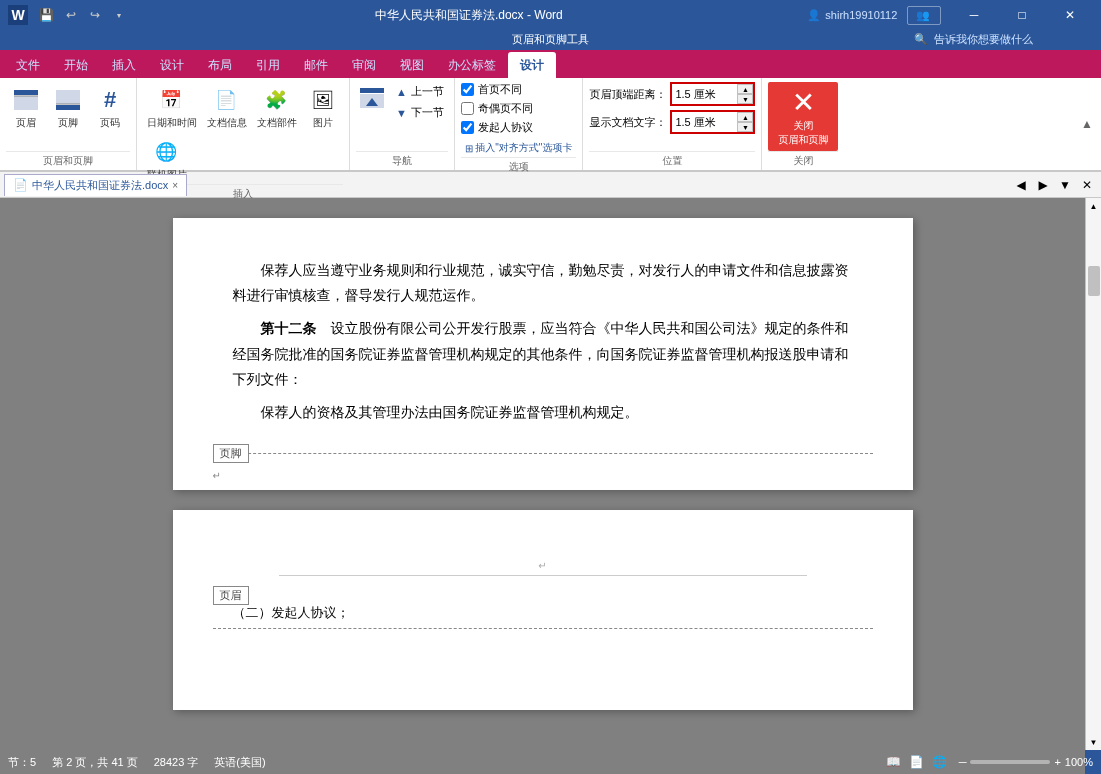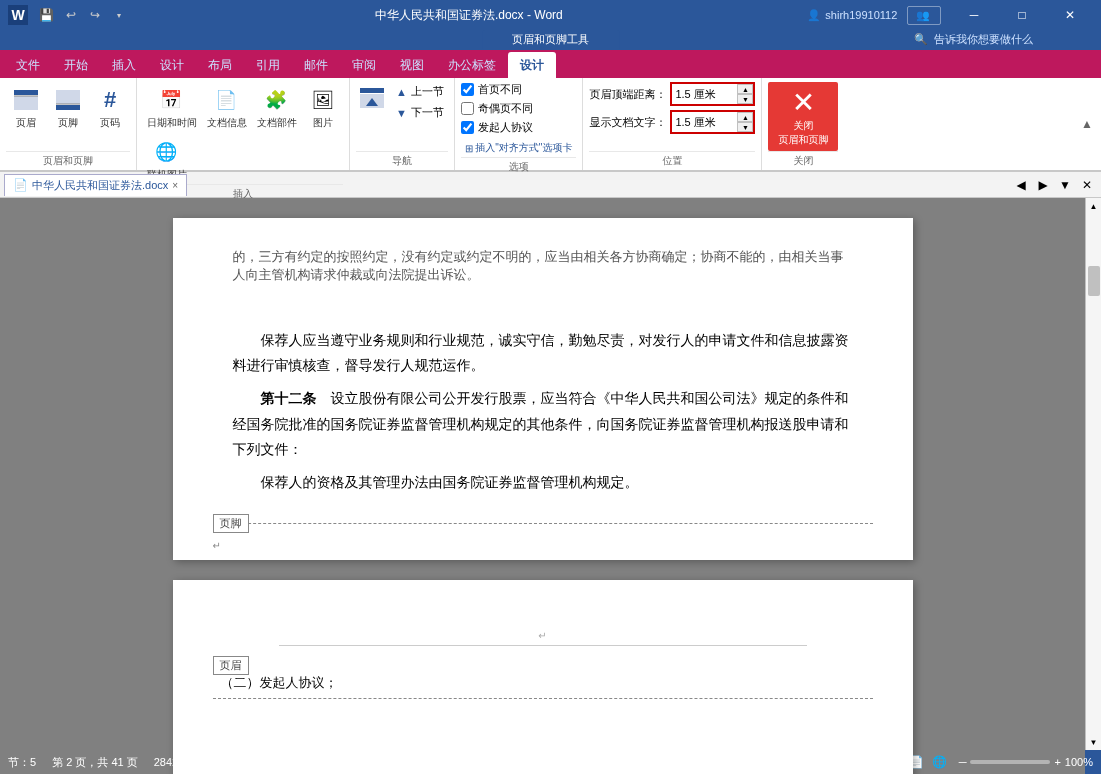--- a/index.html
+++ b/index.html
@@ -282,23 +282,20 @@
     <div class="doc-tab-nav">▼</div>
     <div class="doc-tab-nav">✕</div>
   </div>
 </div>
 
 <div style="display:flex;height:calc(774px - 30px - 48px - 94px - 26px - 24px);">
 
   <div class="doc-main">
 
     <div class="doc-page">
-      <div style="padding:30px 60px 0;">
-        <p style="font-size:13px;color:#555;text-align:left;margin-bottom:4px;">的，三方有约定的按照约定，没有约定或约定不明的，应当由相关各方协商确定；协商不能的，由相关当事人向主管机构请求仲裁或向法院提出诉讼。</p>
-      </div>
       <div class="page-content">
         <p>保荐人应当遵守业务规则和行业规范，诚实守信，勤勉尽责，对发行人的申请文件和信息披露资料进行审慎核查，督导发行人规范运作。</p>
         <p><strong>第十二条</strong>　设立股份有限公司公开发行股票，应当符合《中华人民共和国公司法》规定的条件和经国务院批准的国务院证券监督管理机构规定的其他条件，向国务院证券监督管理机构报送股申请和下列文件：</p>
         <p>保荐人的资格及其管理办法由国务院证券监督管理机构规定。</p>
       </div>
 
       <div style="margin:0 40px;position:relative;">
         <div style="border-top:1px dashed #888;padding-top:6px;position:relative;">
           <div style="position:absolute;top:-10px;left:0;background:white;border:1px solid #888;padding:1px 6px;font-size:11px;color:#444;">页脚</div>
         </div>
@@ -316,21 +313,21 @@
 
         <div style="margin:0 -20px;position:relative;">
           <div style="width:80%;margin:0 auto;height:1px;background:#ccc;"></div>
         </div>
       </div>
 
       <div style="margin:10px 40px 0;position:relative;">
         <div style="position:relative;">
           <div style="position:absolute;top:0;left:0;background:white;border:1px solid #888;padding:1px 6px;font-size:11px;color:#444;z-index:1;">页眉</div>
           <div style="border-bottom:1px dashed #888;padding:18px 0 6px 0;">
-            <p style="font-size:13px;margin-left:8px;">（二）发起人协议；</p>
+            <p style="font-size:13px;margin-left:20px;">（二）发起人协议；</p>
           </div>
         </div>
       </div>
     </div>
   </div>
 
   <div class="v-scrollbar">
     <div class="scroll-up">▲</div>
     <div class="scroll-track">
       <div class="scroll-thumb"></div>

